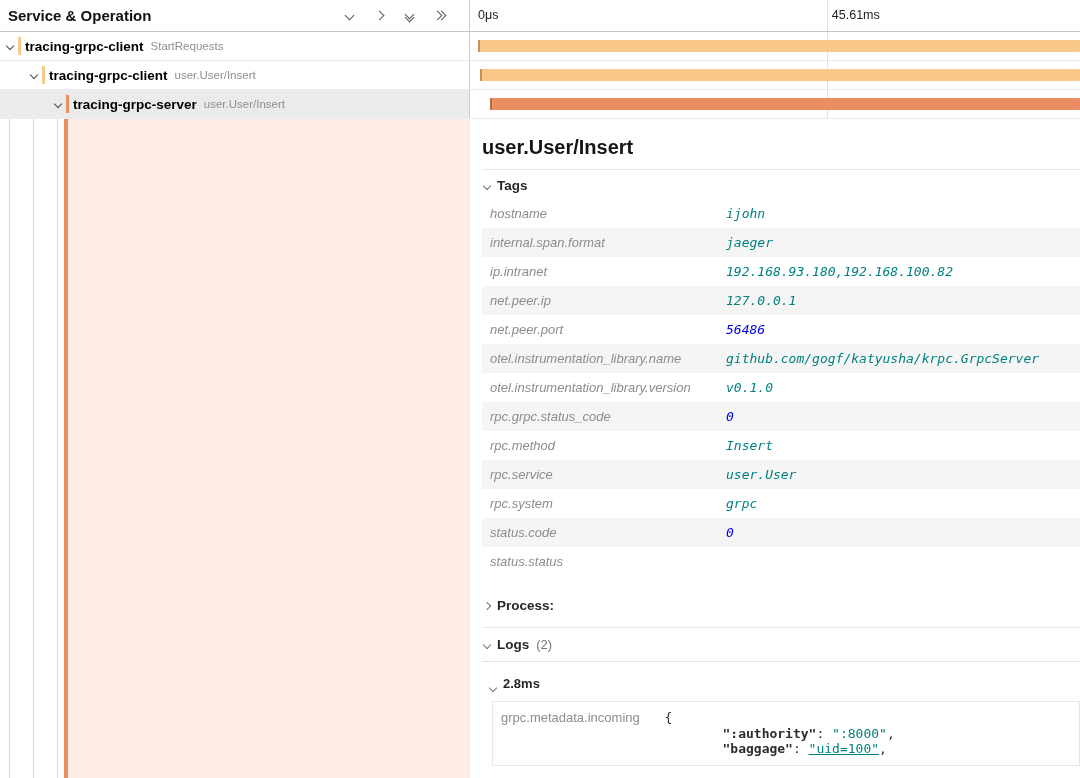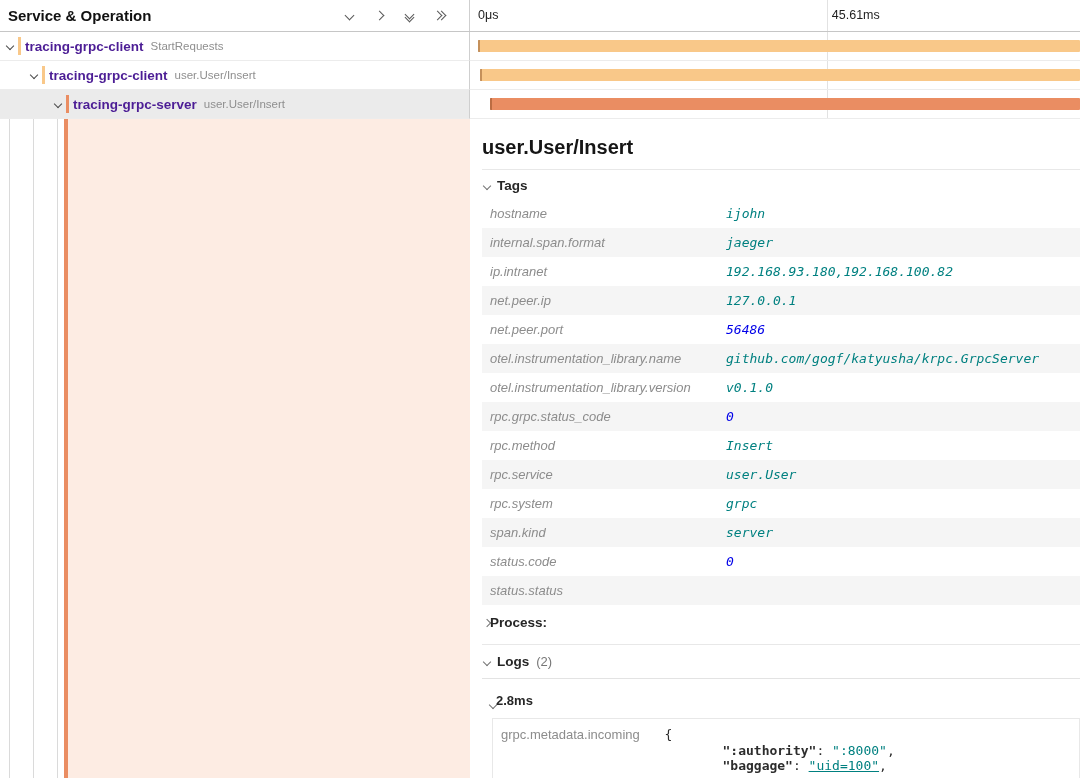--- a/index.html
+++ b/index.html
@@ -26,21 +26,21 @@
   .tick-label { position:absolute; top:8px; font-size:12.5px; color:#1f1f1f; white-space:nowrap; }
   .gridline { position:absolute; top:0; bottom:0; width:1px; background:#e2e2e2; }
 
   
   .span-row { display:flex; height:29px; }
   .row-left { width:470px; flex:0 0 470px; display:flex; align-items:center; border-right:1px solid #cfcfcf; border-bottom:1px solid #ececec; background:#fff; cursor:pointer; }
   .span-row.selected .row-left { background:var(--selected-row-bg,#ebebeb); }
   .row-chev { display:flex; align-items:center; justify-content:center; width:14px; height:14px; flex:0 0 14px; cursor:pointer; }
   .row-chev .chev { width:6px; height:6px; border-color:#4a4a4a; }
   .span-name { display:flex; align-items:center; margin-left:1px; padding-left:4px; height:18px; }
-  .svc { font-size:13.5px; font-weight:bold; color:#4c1d95; white-space:nowrap; }
+  .svc { font-size:13.5px; font-weight:bold; color:#000000; white-space:nowrap; }
   .op { margin-left:7px; font-size:11.5px; color:#8f8f8f; white-space:nowrap; }
   .row-right { position:relative; flex:1; border-bottom:1px solid #ececec; overflow:hidden; }
   .span-bar { position:absolute; top:8px; bottom:8px; right:0; border-radius:1px; }
   .span-bar::before { content:""; position:absolute; left:0; top:0; bottom:0; width:2px; background:rgba(120,60,20,0.40); }
 
   
   .detail { display:flex; height:659px; }
   .detail-left { position:relative; width:470px; flex:0 0 470px; background:#fff; }
   .guide { position:absolute; top:0; bottom:0; width:1px; background:#dadada; }
   .stripe { position:absolute; top:0; bottom:0; left:64px; width:4px; background:var(--server-span,#ea8d62); }
@@ -55,28 +55,28 @@
   .acc-count { font-size:13px; color:#777; }
 
   table.kv { width:100%; border-collapse:collapse;font-style:italic; }
   table.kv td { padding:8px; font-size:13px; line-height:13px; vertical-align:top; }
   table.kv tr:nth-child(even) td { background:#f5f5f5; }
   td.kv-key { width:236px; color:#8c8c8c; }
   td.kv-val { font-family:"DejaVu Sans Mono", monospace; font-size:12.5px; line-height:13px; }
   .val-string { color:var(--string-value,#008080); }
   .val-number { color:var(--number-value,#0000e8); }
 
-  .process-header { margin-top:4px; padding:6px 0 6px 2px; display:flex; align-items:center; gap:0; cursor:pointer; }
+  .process-header { margin-top:16px; padding:6px 0 6px 2px; display:flex; align-items:center; gap:7px; cursor:pointer; }
   .process-header .chev { width:6px; height:6px; border-color:#737373; }
 
   .logs-section { margin-top:8px; border-top:1px solid #e8e8e8; }
   .logs-header { border-bottom:1px solid #e3e3e3; padding:9px 0 9px 2px; }
 
   .log-entry { padding:14px 0 0 8px; }
-  .entry-header { display:flex; align-items:flex-end; cursor:pointer; }
+  .entry-header { display:flex; align-items:flex-end; gap:7px; cursor:pointer; }
   .entry-header .chev { width:6px; height:6px; border-color:#737373; }
   .entry-time { font-size:13px; font-weight:bold; color:#262626; }
   table.log-kv { margin:10px 0 0 2px; width:calc(100% - 2px); border-collapse:collapse; border:1px solid #e8e8e8; }
   table.log-kv td { padding:8px; vertical-align:top; font-size:13px; }
   td.log-key { width:164px; color:#8c8c8c; }
   td.log-val { font-family:"DejaVu Sans Mono", monospace; font-size:12.5px; }
   .json-line { line-height:15.5px; white-space:pre; }
   .json-line.indent { padding-left:58px; }
   .jt-key { font-weight:bold; color:#2d2d2d; }
   .jt-string { color:var(--string-value,#008080); }
@@ -223,24 +223,20 @@
               </tr>
               <tr>
                 <td class="kv-key">rpc.service</td>
                 <td class="kv-val val-string">user.User</td>
               </tr>
               <tr>
                 <td class="kv-key">rpc.system</td>
                 <td class="kv-val val-string">grpc</td>
               </tr>
               <tr>
-                <td class="kv-key">span.kind</td>
-                <td class="kv-val val-string">server</td>
-              </tr>
-              <tr>
                 <td class="kv-key">status.code</td>
                 <td class="kv-val val-number">0</td>
               </tr>
               <tr>
                 <td class="kv-key">status.status</td>
                 <td class="kv-val val-string"></td>
               </tr>
             </tbody>
           </table>
       </div>

